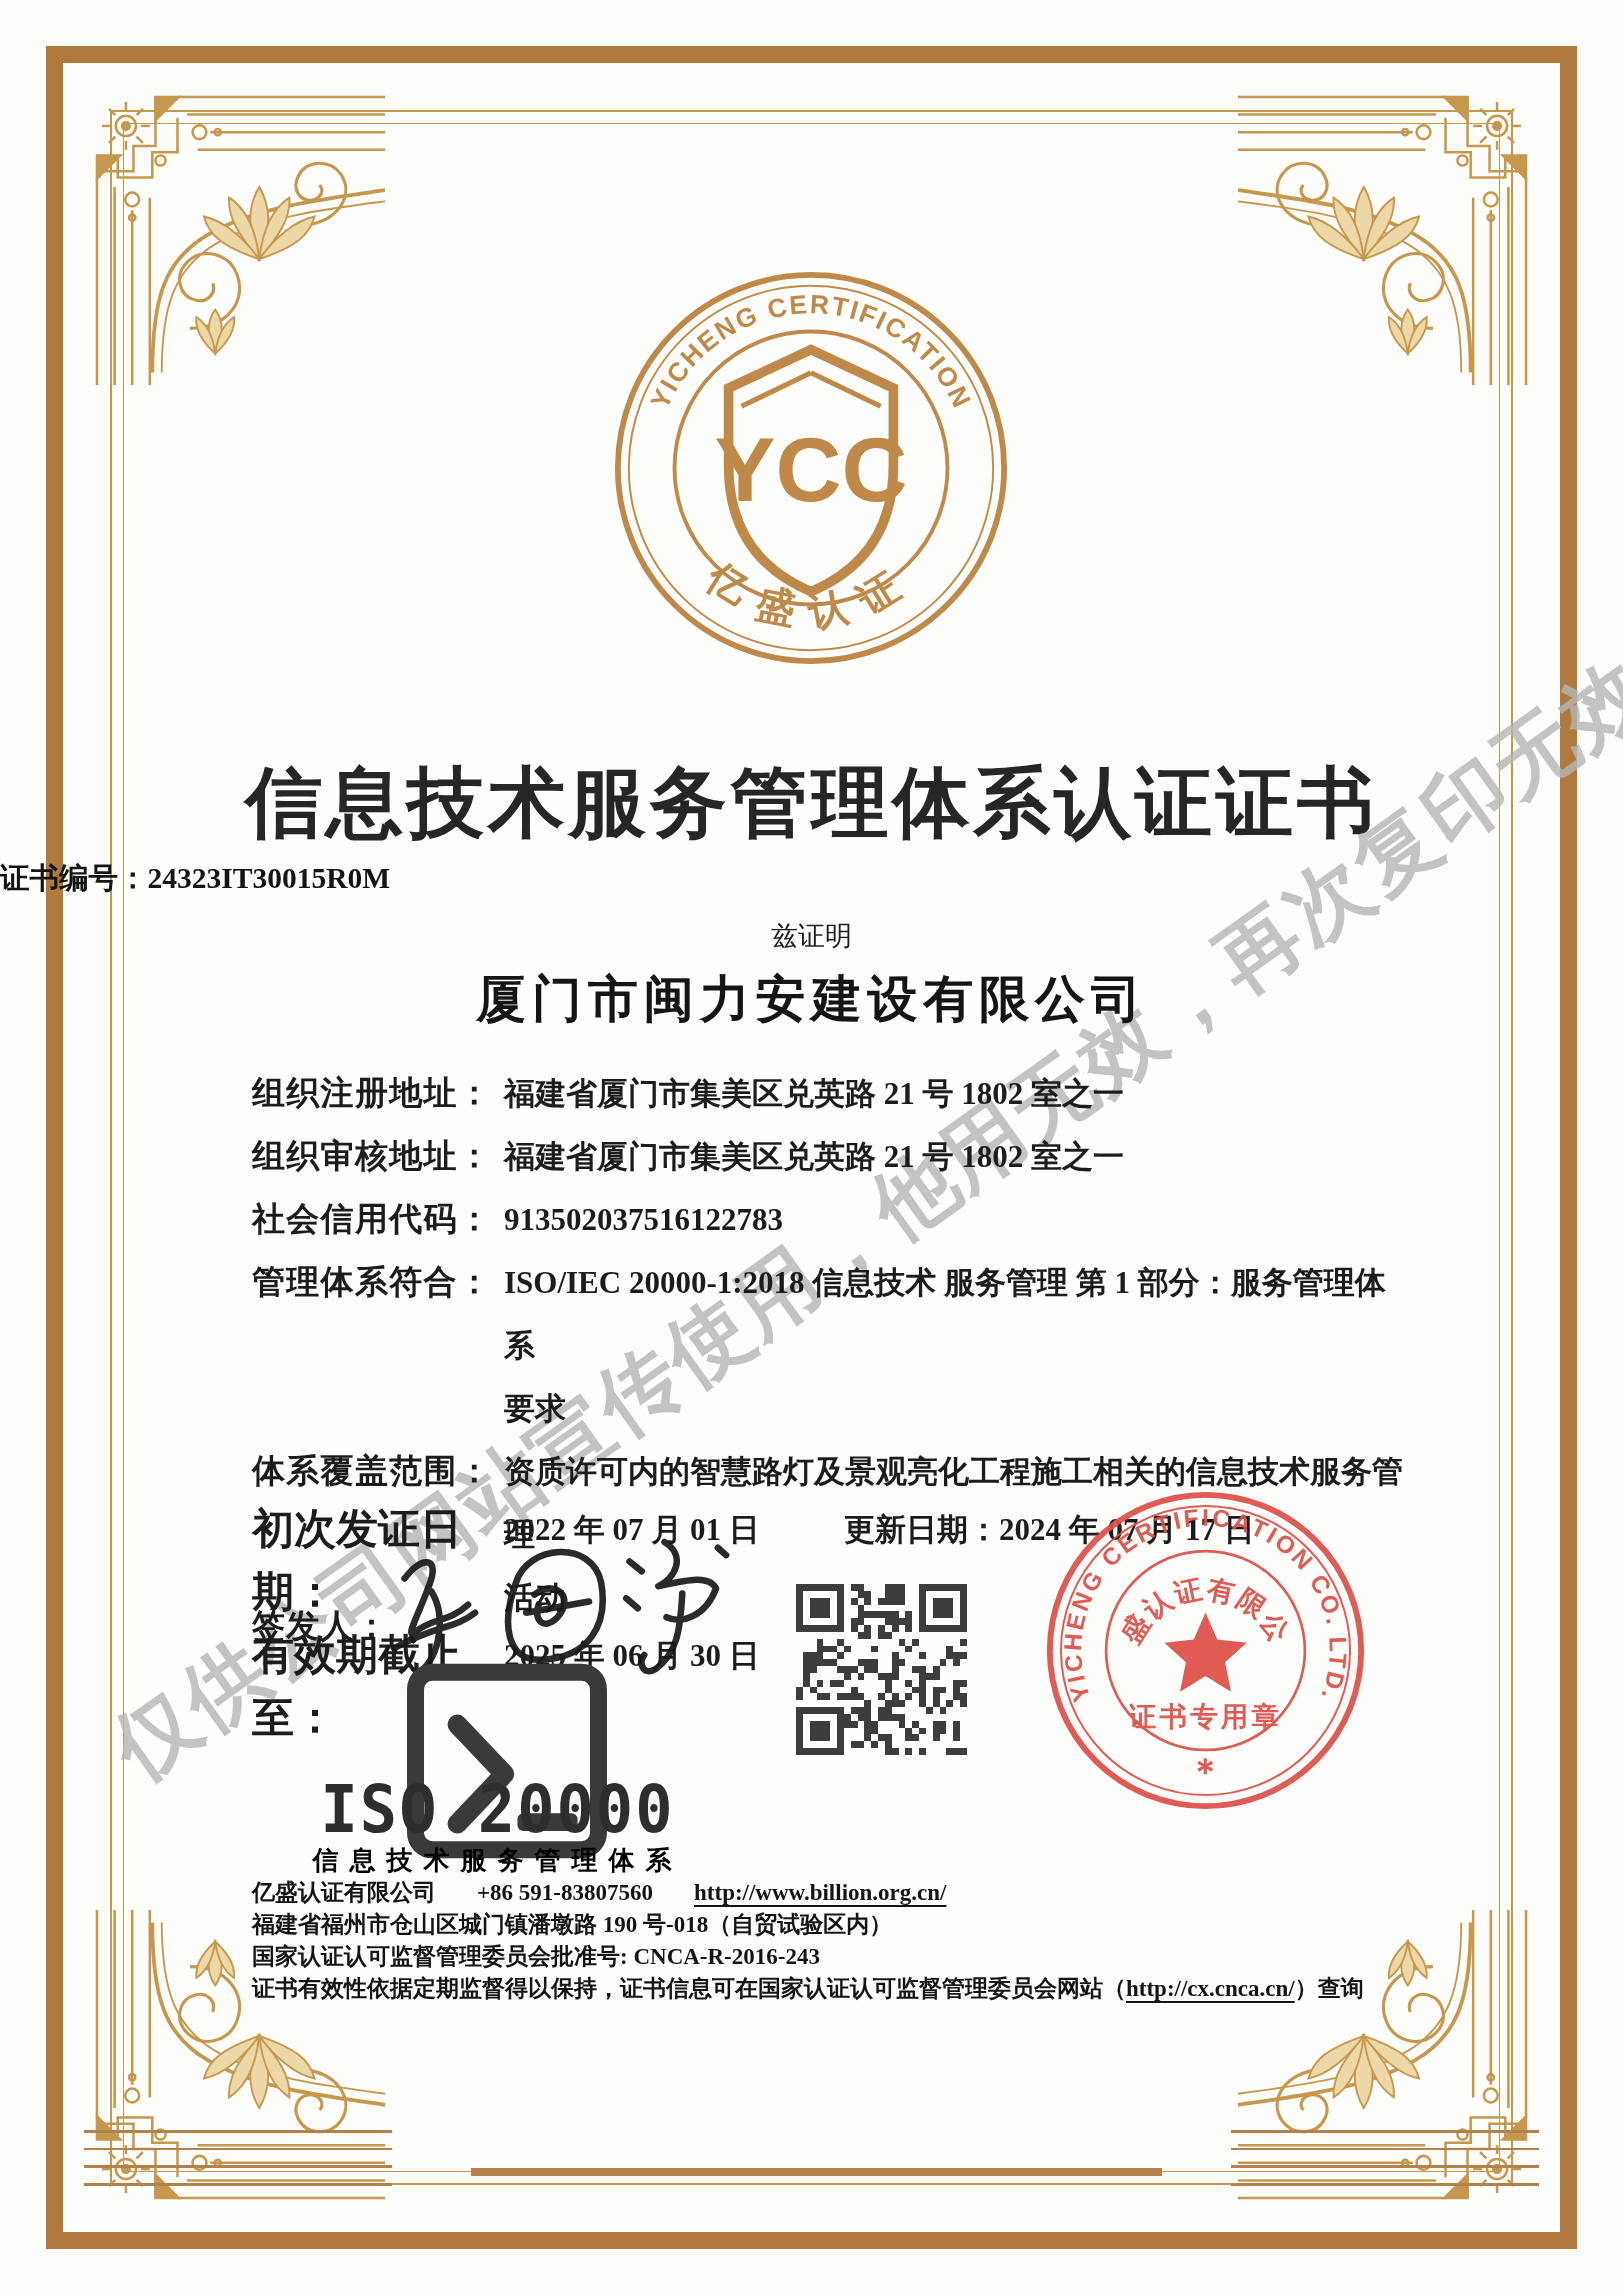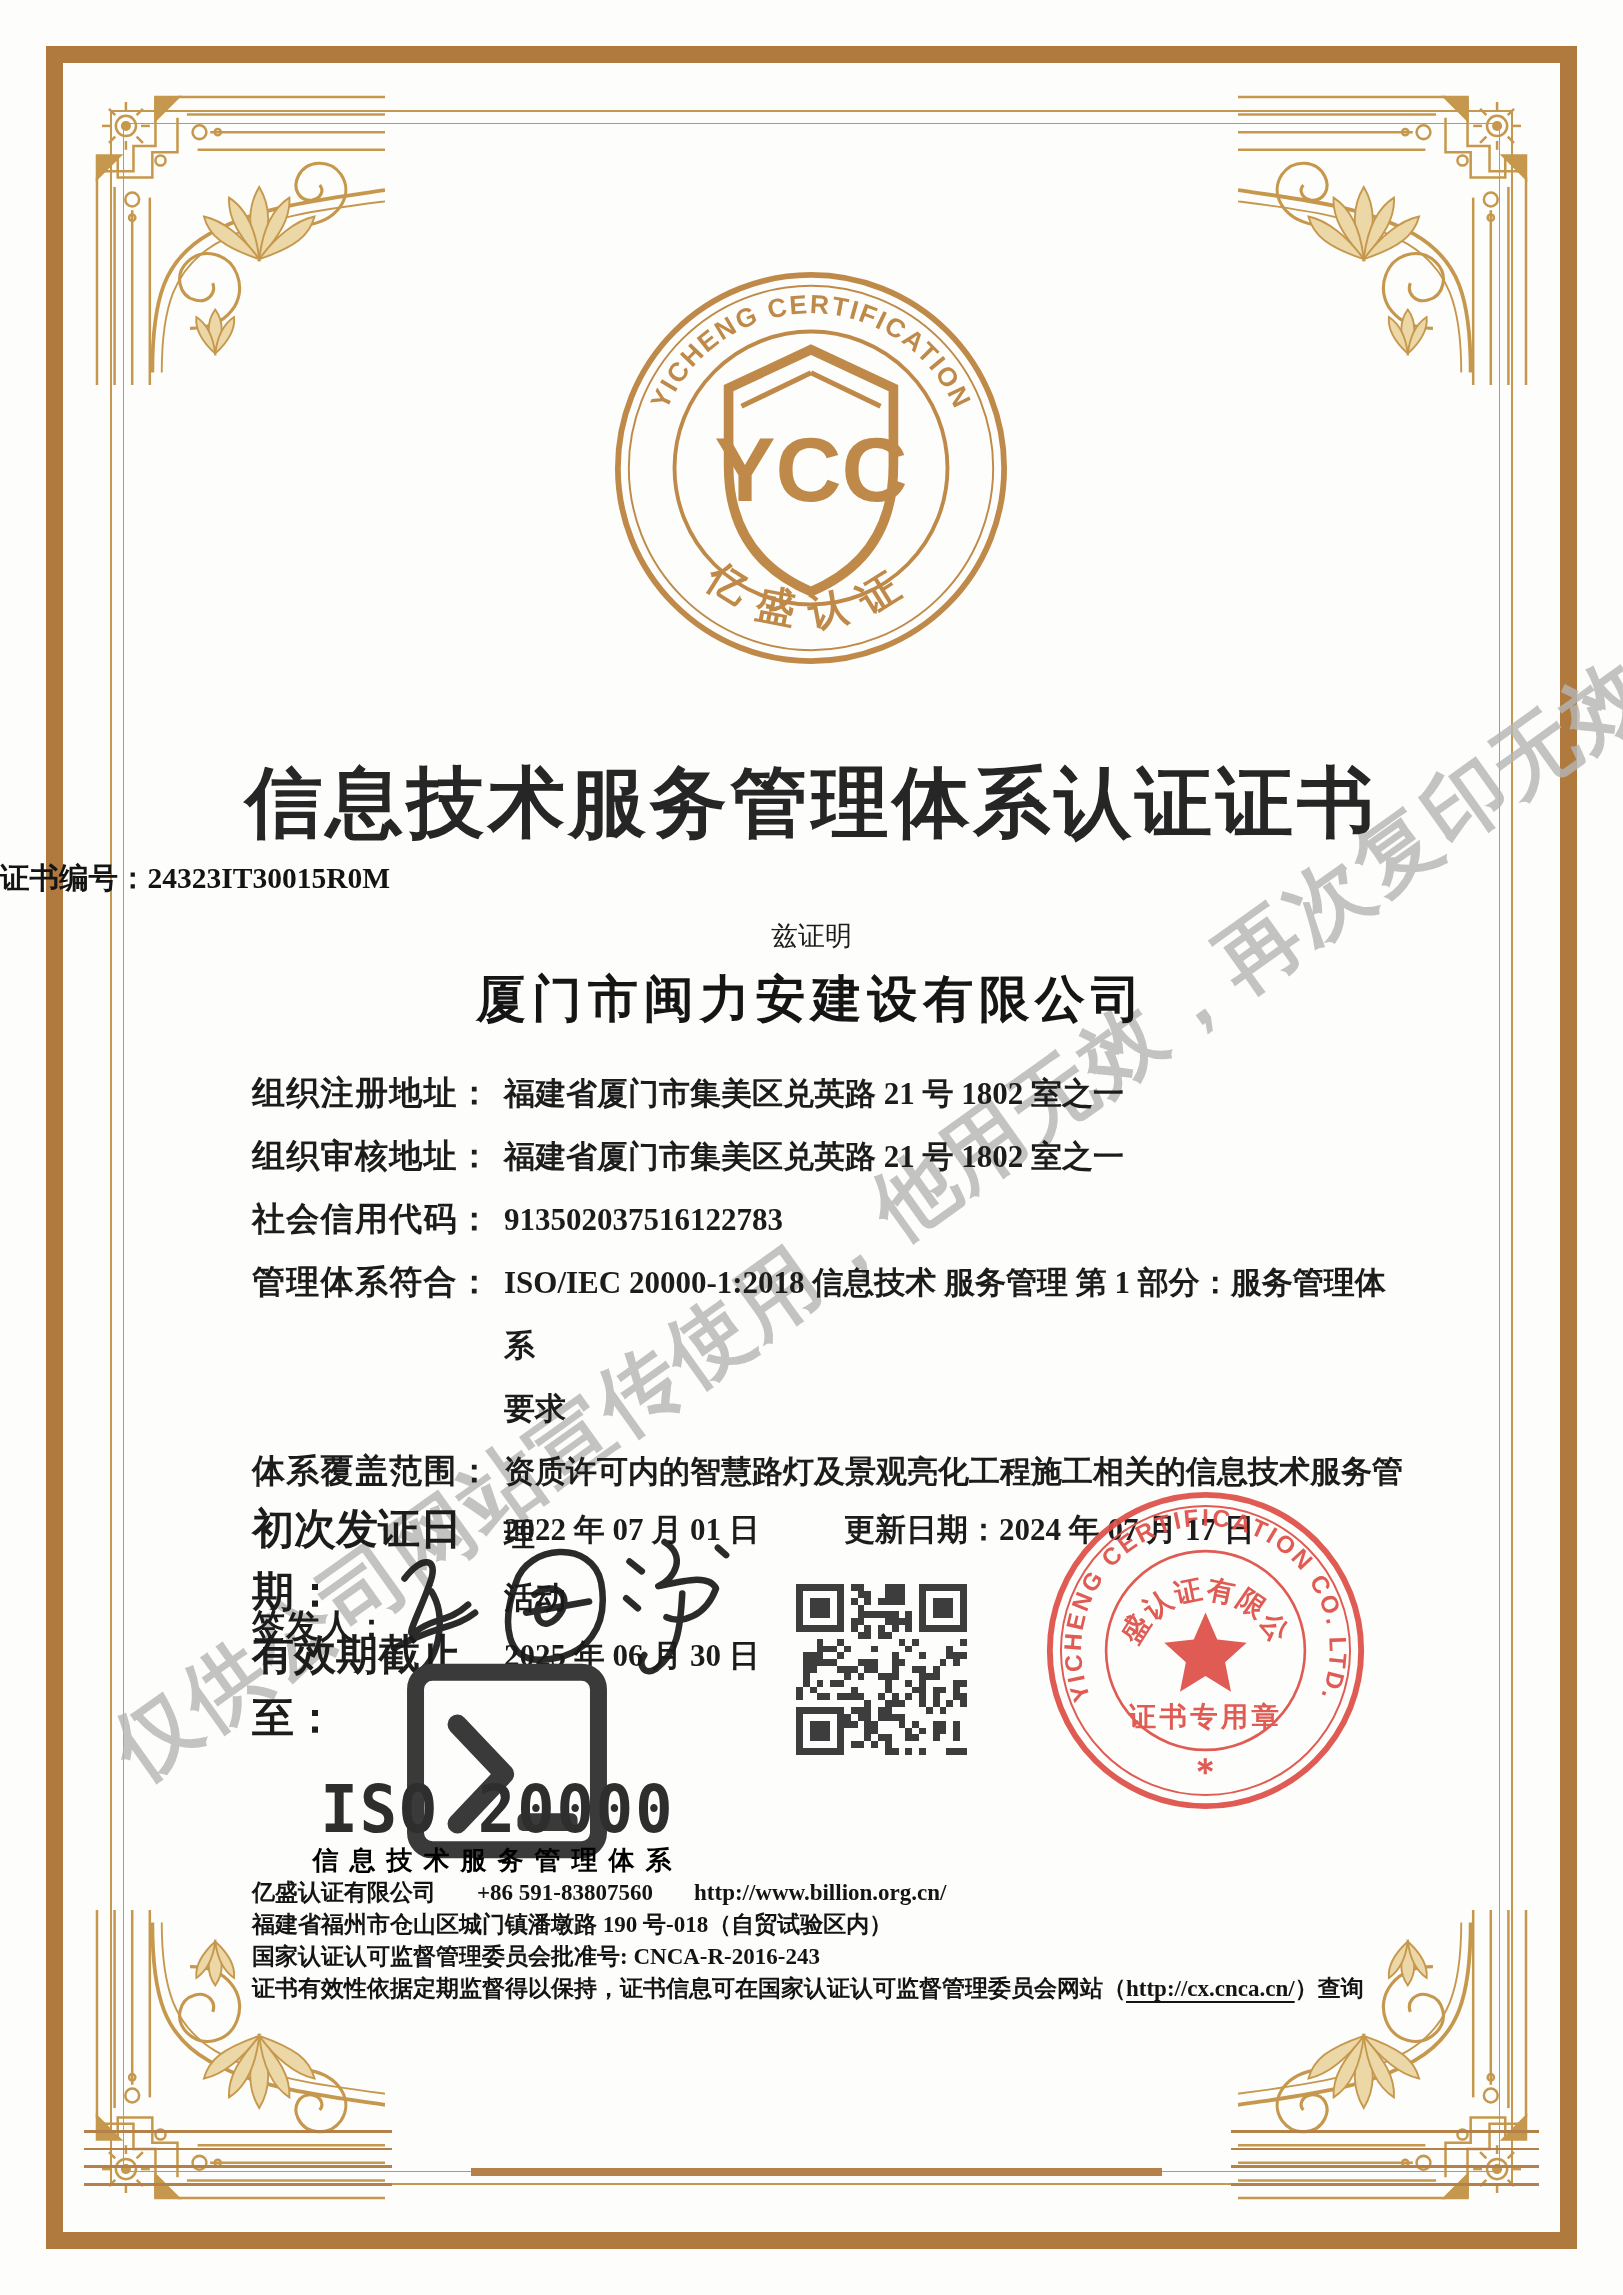--- a/index.html
+++ b/index.html
@@ -50,21 +50,21 @@
      font-family:"DejaVu Sans Mono","Liberation Mono",monospace;font-weight:bold;
      font-size:62px;letter-spacing:2px;color:#2e2e2e;transform:scaleY(1.05);}
   .iso-tagline{position:absolute;left:262px;top:1843px;width:471px;text-align:center;
      font-family:"Liberation Sans","DejaVu Sans",sans-serif;font-weight:bold;
      font-size:26px;letter-spacing:11px;color:#000000;}
   .qr{position:absolute;left:796px;top:1584px;width:171px;height:171px;}
   .seal{position:absolute;left:1042px;top:1487px;width:327px;height:327px;opacity:.93;}
   .footer{position:absolute;left:252px;top:1877px;width:1204px;font-weight:bold;
      font-size:23px;line-height:32px;color:#141414;}
   .f-gap{display:inline-block;width:41px;}
-  .f-url{text-underline-offset:5.2px;}
+  .f-url{text-decoration:underline;text-underline-offset:5.2px;}
   .note-url{text-decoration:underline;text-underline-offset:5.2px;}
 </style>
 </head>
 <body>
 
 <div class="page">
 
   <div class="band"></div>
   <div class="fline1"></div>
   <div class="fline2"></div>

